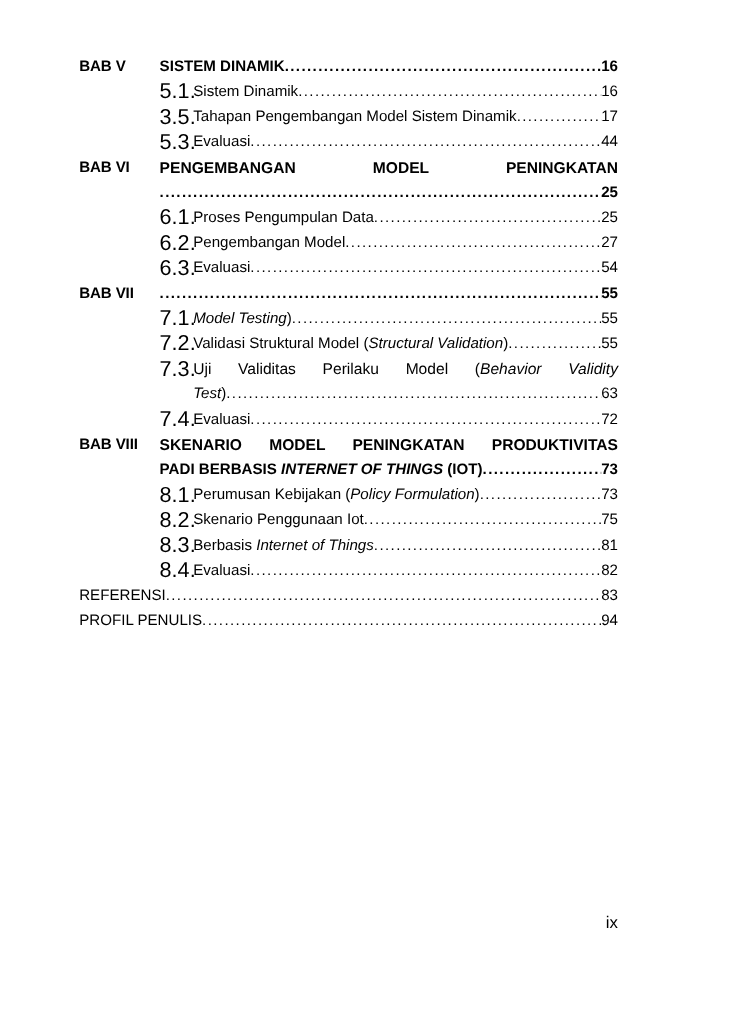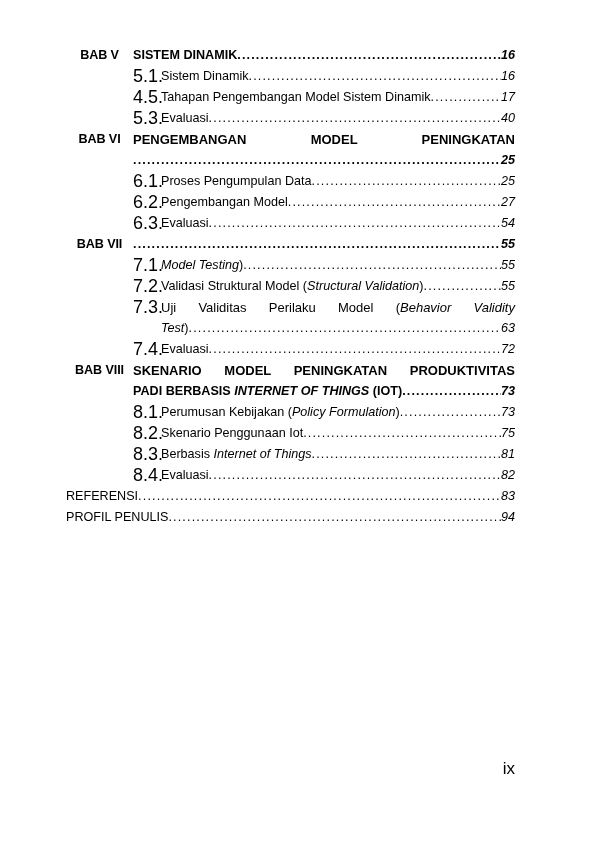--- a/index.html
+++ b/index.html
@@ -34,21 +34,20 @@
   .bab-label {
     position: absolute;
     left: 0;
     top: 0;
     width: 67px;
     font-size: 12.6px;
     font-weight: bold;
     letter-spacing: -0.1px;
     line-height: 21px;
     white-space: nowrap;
-    text-align: center;
   }
 
   
   .chapter-body {
     margin-left: 67px;
   }
 
   
   .sub {
     margin-left: 67px;
@@ -98,34 +97,33 @@
     white-space: nowrap;
     letter-spacing: 1.15px;
     min-width: 6px;
     margin: 0 0px;
     font-size: 12.6px;
   }
   .leader > .pg {
     flex: 0 0 auto;
     white-space: nowrap;
     padding-left: 0px;
-    font-style: italic;
   }
 
   
   .flat {
     margin-left: 0;
   }
 
   
   #folio {
     position: absolute;
     right: 97px;
     top: 758px;
-    font-size: 17px;
+    font-size: 14px;
     line-height: 21px;
   }
 </style>
 </head>
 <body>
 
 <div id="toc">
     <div class="row">
       <div class="bab-label">BAB V</div>
       <div class="chapter-body">
@@ -141,35 +139,35 @@
         <span class="sub-num">5.1.</span>
         <div class="leader">
           <span class="lt">Sistem Dinamik</span>
           <span class="dots">........................................................................................................................................................................................................</span>
           <span class="pg">16</span>
         </div>
       </div>
     </div>
     <div class="row">
       <div class="sub">
-        <span class="sub-num">4.5.</span>
+        <span class="sub-num">3.5.</span>
         <div class="leader">
           <span class="lt">Tahapan Pengembangan Model Sistem Dinamik</span>
           <span class="dots">........................................................................................................................................................................................................</span>
           <span class="pg">17</span>
         </div>
       </div>
     </div>
     <div class="row">
       <div class="sub">
         <span class="sub-num">5.3.</span>
         <div class="leader">
           <span class="lt">Evaluasi</span>
           <span class="dots">........................................................................................................................................................................................................</span>
-          <span class="pg">40</span>
+          <span class="pg">44</span>
         </div>
       </div>
     </div>
     <div class="row">
       <div class="bab-label">BAB VI</div>
       <div class="chapter-body">
         <div class="line bold just">PENGEMBANGAN MODEL PENINGKATAN</div>
         <div class="leader bold">
           <span class="dots">........................................................................................................................................................................................................</span>
           <span class="pg">25</span>

